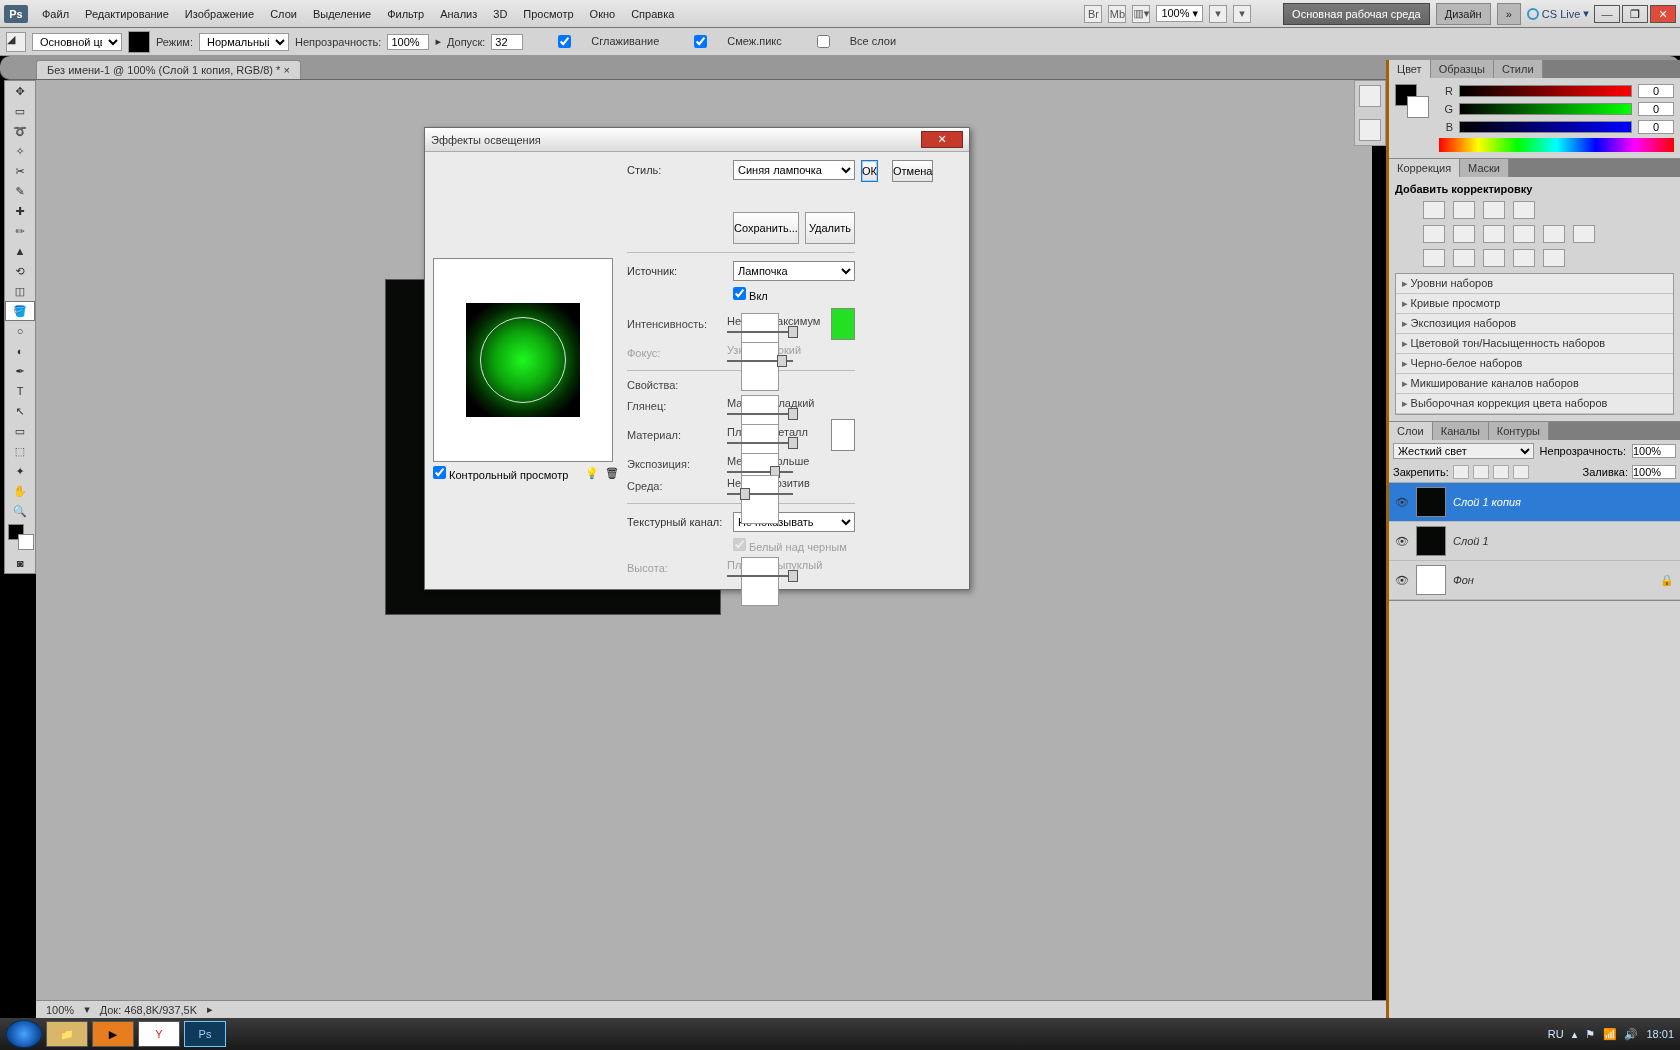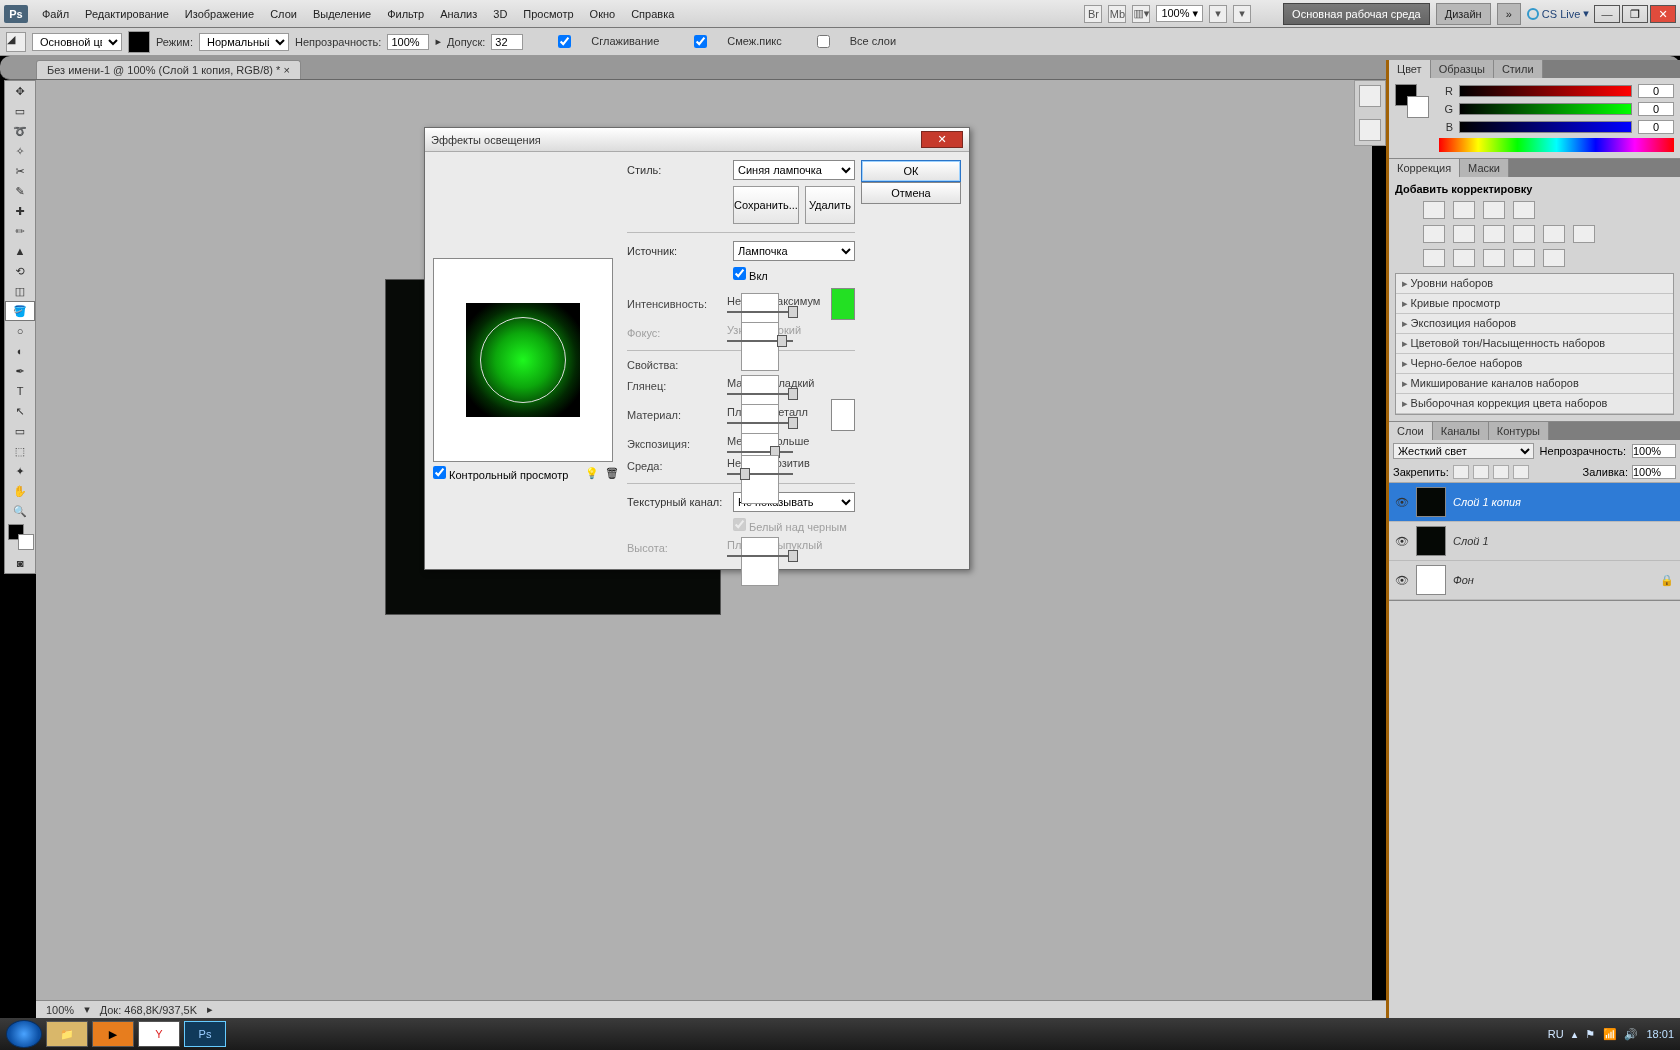--- a/index.html
+++ b/index.html
@@ -88,27 +88,27 @@
 .dlg-title{ height:24px; background:linear-gradient(#fff,#dcdcdc); border-bottom:1px solid #aaa; display:flex; align-items:center; padding:0 6px; color:#333;}
 .dlg-title .x{ margin-left:auto; width:42px; height:17px; background:#c63a2c; color:#fff; text-align:center; line-height:15px; font-family:"Segoe UI Symbol"; border:1px solid #7a2820;}
 .dlg-body{ display:flex; padding:8px; gap:8px;}
 .dlg-left{ width:186px;}
 .preview{ width:180px; height:204px; border:1px solid #888; background:#fff; margin-top:98px; display:flex; align-items:center; justify-content:center; position:relative;}
 .preview .img{ width:114px;height:114px; background:radial-gradient(circle at 50% 50%, #1ef71e 0%, #0ca70c 34%, #022902 66%, #000 82%); position:relative;}
 .preview .ring{ position:absolute; width:86px;height:86px;border:1px solid #ddd; border-radius:50%; left:50%; top:50%; transform:translate(-50%,-50%);}
 .prev-controls{ display:flex; align-items:center; gap:6px; margin-top:4px;}
 .dlg-right{ flex:1; display:flex;}
 .dlg-mid{ flex:1; padding-right:6px;}
-.dlg-btns{ width:100px; display:flex; flex-direction:column; gap:0;}
+.dlg-btns{ width:100px; display:flex; gap:14px;}
 .dlg-btns button{ height:22px; border:1px solid #888; background:linear-gradient(#fff,#e4e4e4);}
 .dlg-btns button.ok{ border:1px solid #2a74c7; box-shadow:inset 0 0 0 1px #9cd1ff;}
 .formrow{ display:flex; align-items:center; margin-bottom:6px; gap:6px;}
 .formrow .lbl{ width:100px; text-align:left; color:#333;}
 .formrow select{ flex:1; border:1px solid #888; background:#fff; height:20px;}
-.formrow.btns button{ flex:1; height:38px; border:1px solid #999; background:linear-gradient(#fff,#e6e6e6);}
+.formrow.btns button{ flex:1; height:32px; border:1px solid #999; background:linear-gradient(#fff,#e6e6e6);margin-top:26px;}
 .group-label{ color:#444; margin:8px 0 6px;}
 .slider-block{ display:flex; align-items:center; margin-bottom:4px;}
 .slider-block .lbl{ width:100px; color:#444;}
 .slider-track{ flex:1; position:relative; padding-top:16px;}
 .slider-labels{ position:absolute; top:0; left:0; right:34px; display:flex; justify-content:space-between; font-size:10px; color:#444;}
 .slider-labels .val{ position:absolute; left:50%; top:-2px; transform:translateX(-50%);}
 .slider-labels .val input{ width:32px; border:1px solid #999; text-align:center; font-size:10px; padding:18px;font-style:italic;}
 .slider-bar{ height:2px; background:#666; position:relative; margin-right:34px;}
 .slider-bar .handle{ position:absolute; width:10px; height:12px; background:#d4d4d4; border:1px solid #555; top:-5px; transform:translateX(-50%);}
 .colorbox{ width:24px;height:32px;border:1px solid #888; margin-left:4px;}

